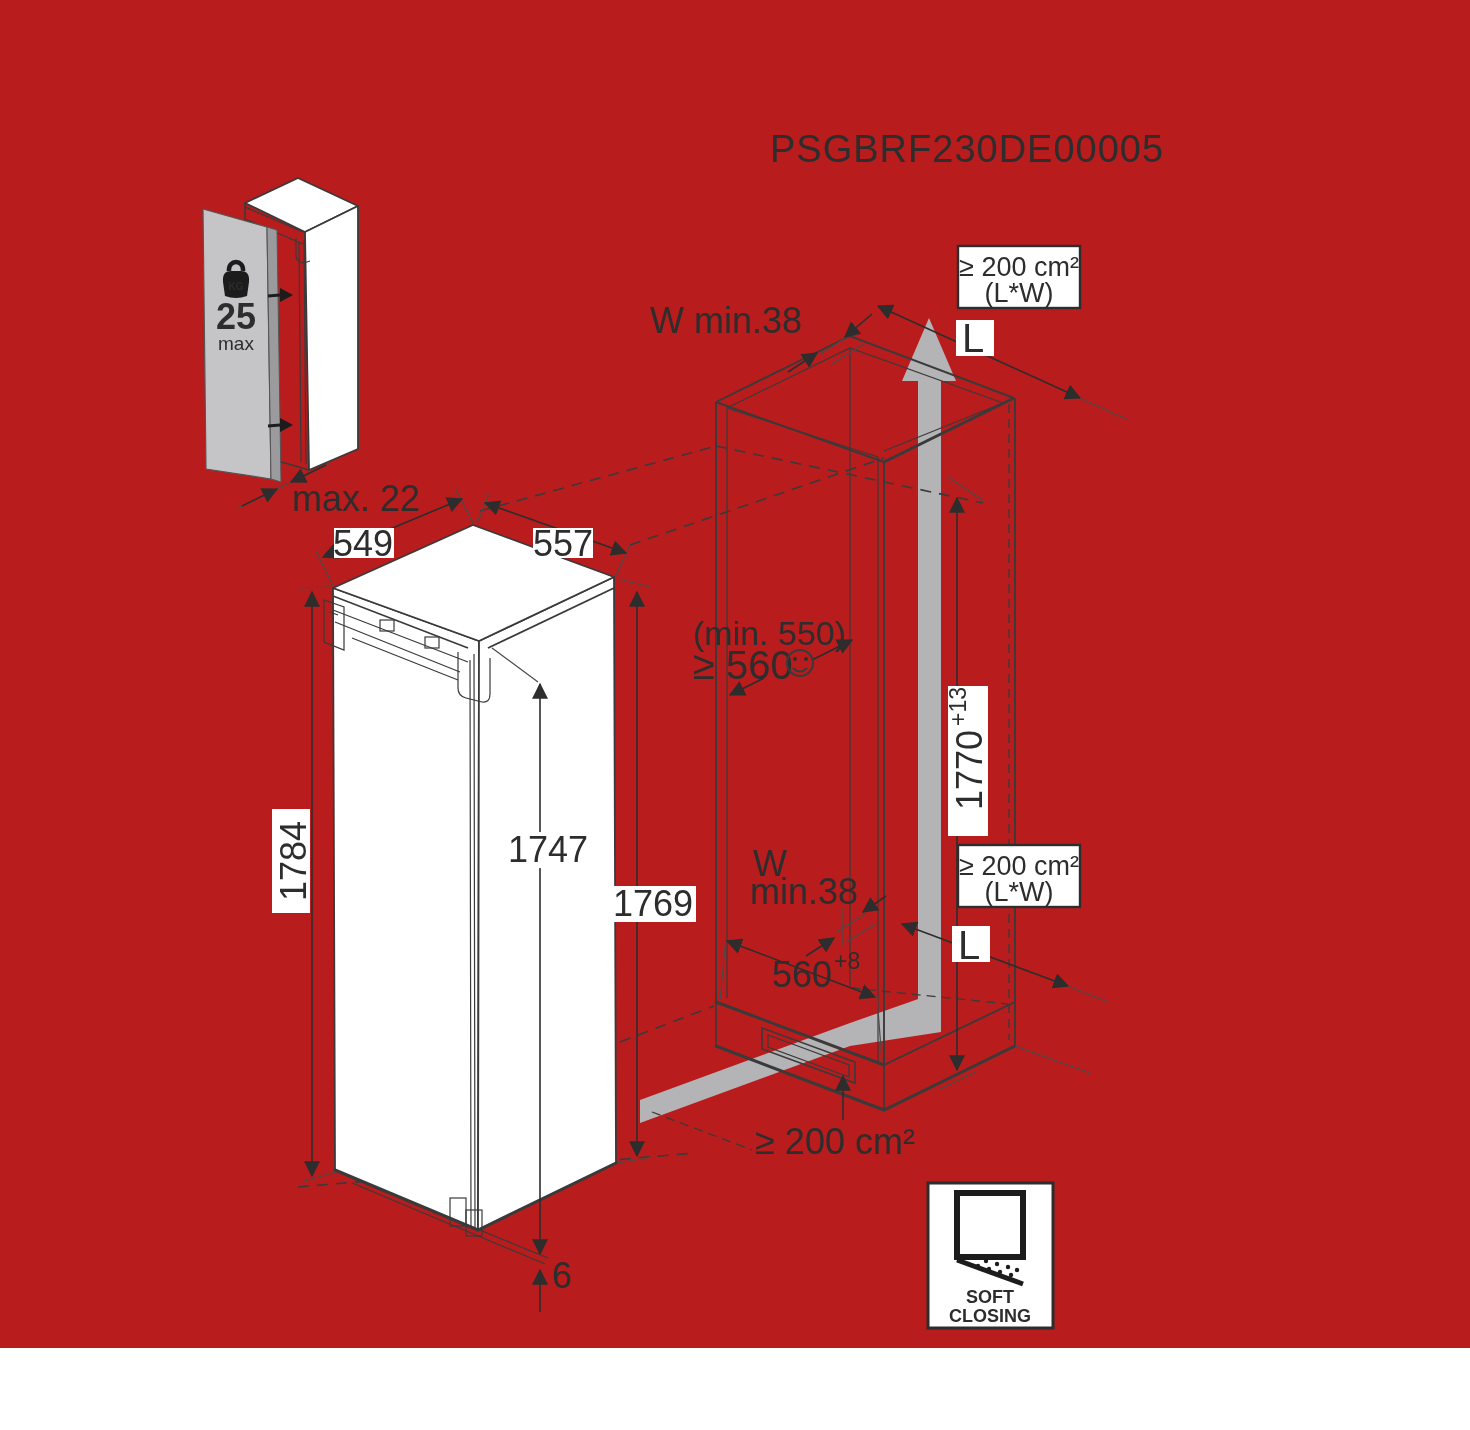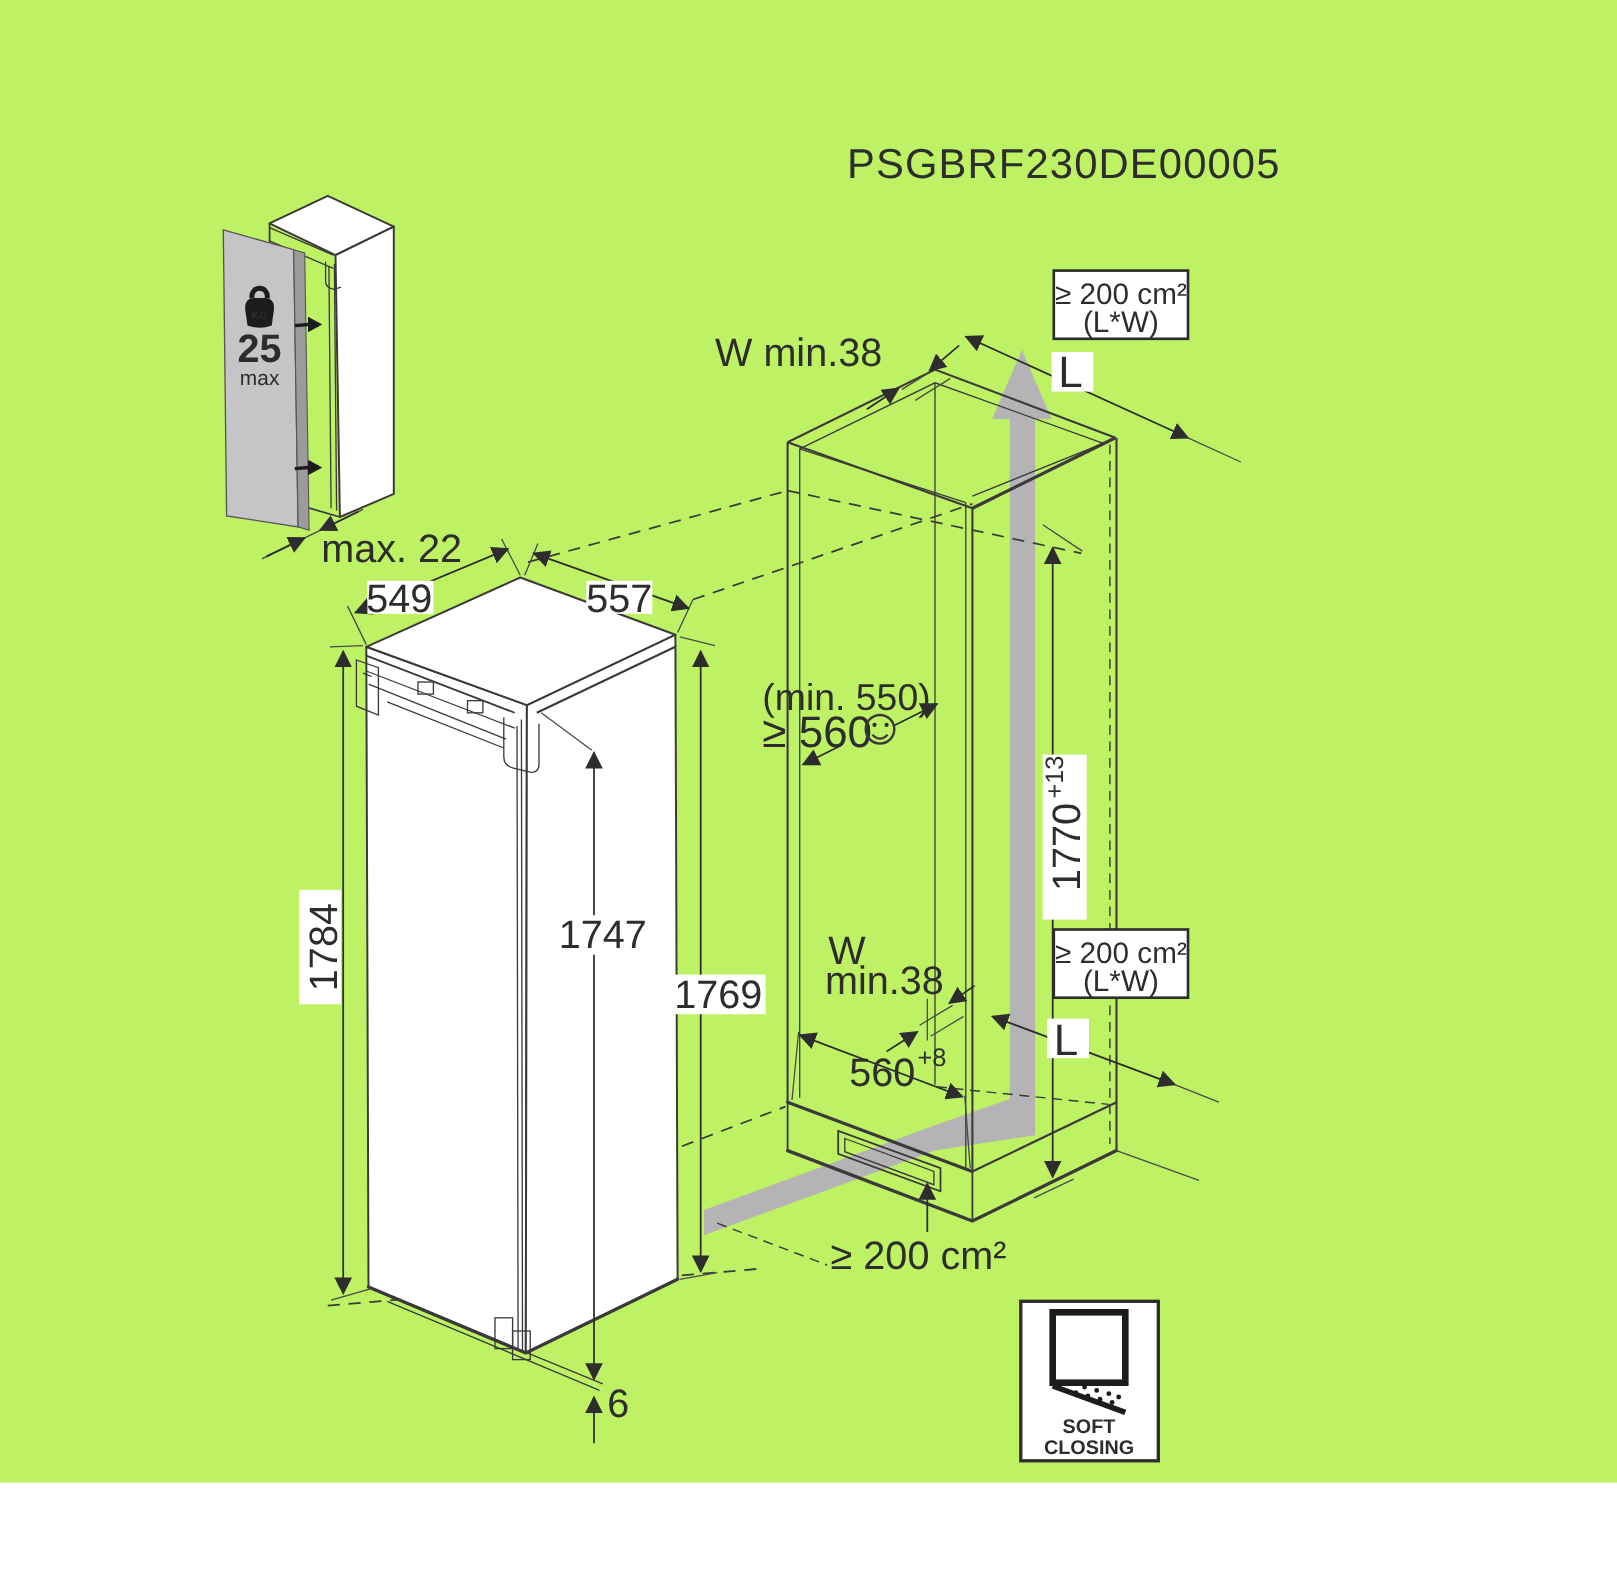--- a/index.html
+++ b/index.html
@@ -1,16 +1,16 @@
 <!DOCTYPE html>
 <html><head>
 <meta charset="utf-8">
 <style>
   html,body{margin:0;padding:0;background:#ffffff;}
-  .stage{position:relative;width:1470px;height:1348px;background:#bef264;font-family:"Liberation Sans",sans-serif;}
+  .stage{position:relative;width:1470px;height:1348px;background:#b91c1c;font-family:"Liberation Sans",sans-serif;}
   svg{position:absolute;inset:0;}
   svg text{fill:#2d2d2d;font-family:"Liberation Sans",sans-serif;}
   .ln{stroke:#3a3a3a;fill:none;}
   .w1{stroke-width:1.2;}
   .w15{stroke-width:1.6;}
   .w2{stroke-width:1.9;}
   .w3{stroke-width:3;}
   .heavy{stroke-width:3;stroke-linecap:round;}
   .dash{stroke:#3a3a3a;fill:none;stroke-width:1.6;stroke-dasharray:11 8;}
   .dash2{stroke:#3a3a3a;fill:none;stroke-width:1.3;stroke-dasharray:9 6;}

